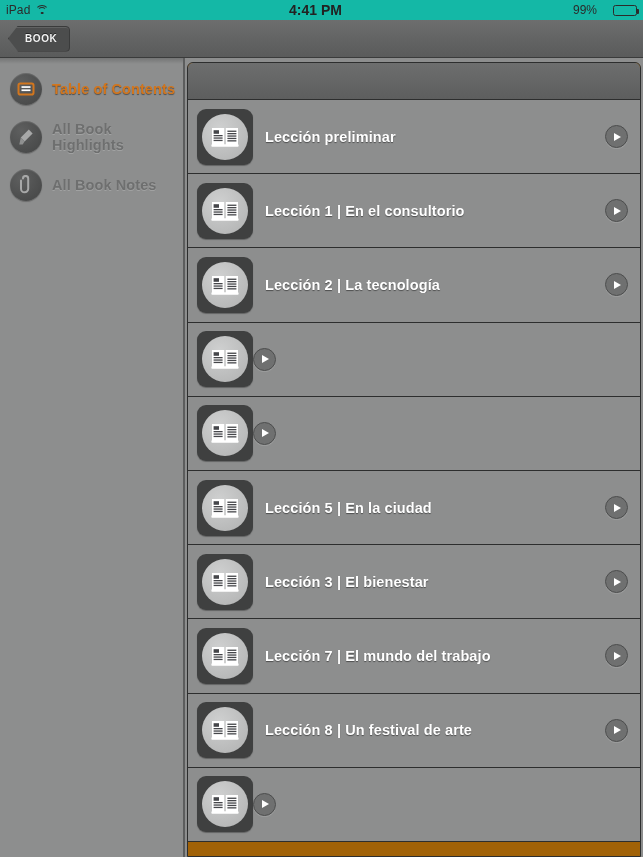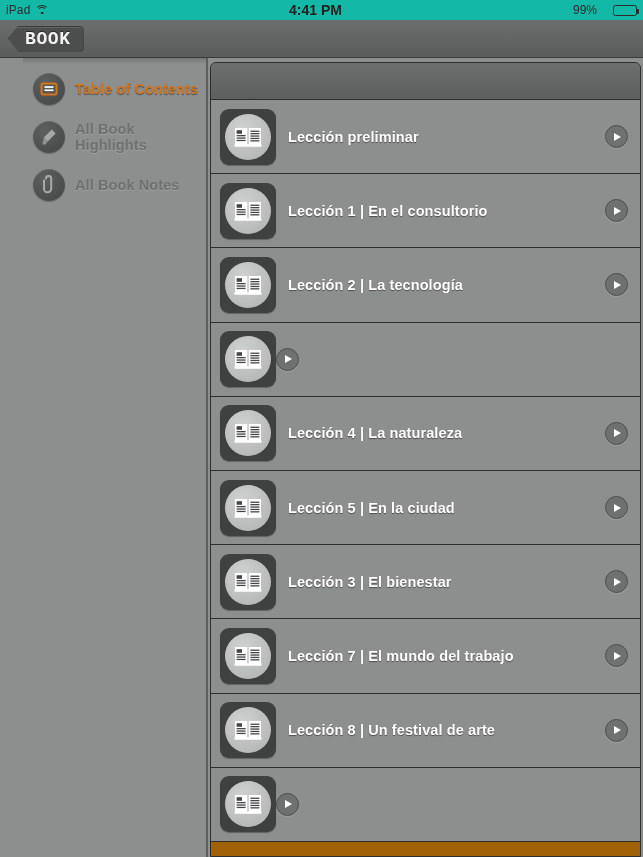--- a/index.html
+++ b/index.html
@@ -78,37 +78,35 @@
   .back-btn {
     position: relative;
     height: 26px;
     display: flex;
     align-items: center;
     padding: 0 12px 0 16px;
     background: #4c4d4d;
     border: 1px solid #3a3b3b;
     border-radius: 4px;
     color: #f2f2f2;
-    font-size: 18px;
+    font-size: 10px;
     font-weight: bold;
     letter-spacing: 0.6px;
     box-sizing: border-box;
     clip-path: polygon(10px 0, 100% 0, 100% 100%, 10px 100%, 0 50%);
     box-shadow: inset 0 1px 0 rgba(255,255,255,0.12);
     text-shadow: 0 -1px 0 rgba(0,0,0,0.5);
-    font-family: Liberation Mono, monospace;
   }
 
   
   .content {
     height: 799px;
     display: flex;
     background: #8d8e8e;
     box-sizing: border-box;
-    margin-left: 23px;
   }
 
   
   .sidebar {
     width: 185px;
     background: #8d8e8e;
     border-right: 2px solid #5c5d5d;
     border-top-left-radius: 0;
     padding-top: 7px;
     box-sizing: border-box;
@@ -393,21 +391,20 @@
           <rect x="2.6" y="11.4" width="9" height="1.3" fill="#45464a"></rect>
           <rect x="2.6" y="13.8" width="9" height="1.3" fill="#45464a"></rect>
           <rect x="16.4" y="4.6" width="9" height="1.3" fill="#45464a"></rect>
           <rect x="16.4" y="7" width="9" height="1.3" fill="#45464a"></rect>
           <rect x="16.4" y="9.4" width="9" height="1.3" fill="#45464a"></rect>
           <rect x="16.4" y="11.8" width="9" height="1.3" fill="#45464a"></rect>
           <rect x="16.4" y="14.2" width="9" height="1.3" fill="#45464a"></rect>
         </svg>
       </span>
     </span>
-    <span class="row-label">Lección 4 | La naturaleza</span>
     <span class="play-btn">
       <span class="play-tri"></span>
     </span>
   </div>
 
   <div class="toc-row">
     <span class="thumb">
       <span class="thumb-circle">
         <svg width="28" height="22" viewBox="0 0 28 22" aria-hidden="true">
           <rect x="1" y="2" width="12.2" height="17" fill="#ffffff"></rect>

